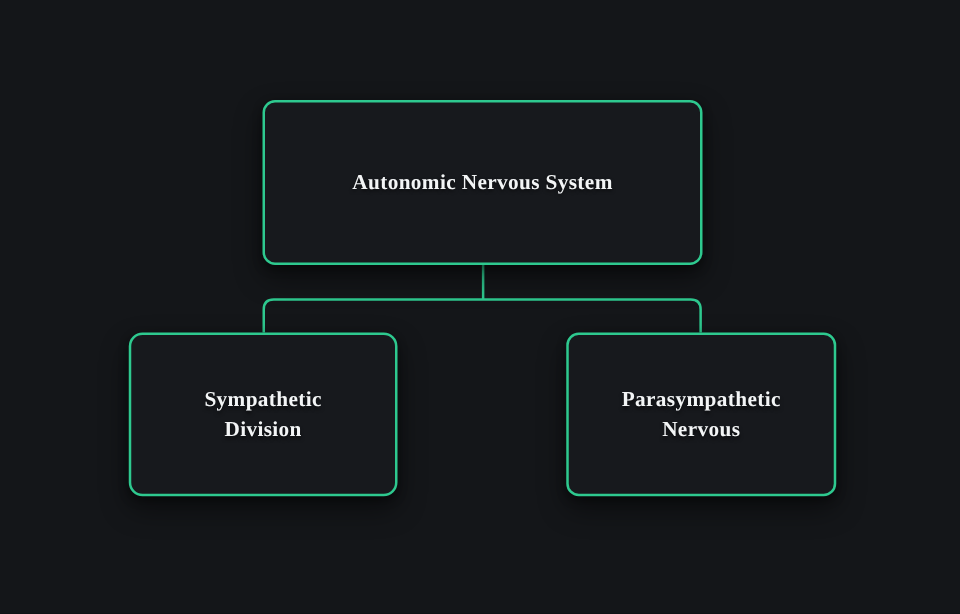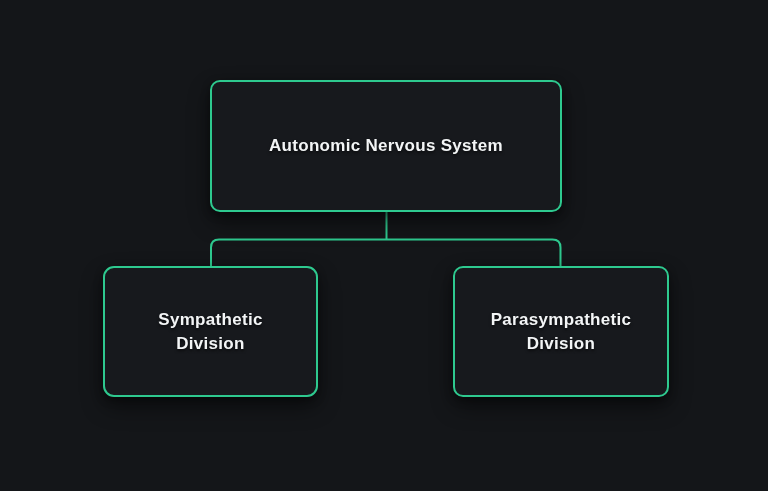--- a/index.html
+++ b/index.html
@@ -6,21 +6,21 @@
     margin: 0;
     padding: 0;
     background: #0e1013;
   }
   .canvas {
     position: relative;
     width: 768px;
     height: 491px;
     background: #141619;
     overflow: hidden;
-    font-family: Liberation Sans, sans-serif;
+    font-family: Liberation Serif, serif;
   }
   .edges-svg {
     position: absolute;
     left: 0;
     top: 0;
     width: 768px;
     height: 491px;
     pointer-events: none;
   }
   .edge {
@@ -85,16 +85,16 @@
     <span class="node-label">Autonomic Nervous System</span>
   </div>
 
   <div class="node node-left">
     <span class="node-label">Sympathetic
 Division</span>
   </div>
 
   <div class="node node-right">
     <span class="node-label">Parasympathetic
-Division</span>
+Nervous</span>
   </div>
 
 </div>
 
 </body></html>

